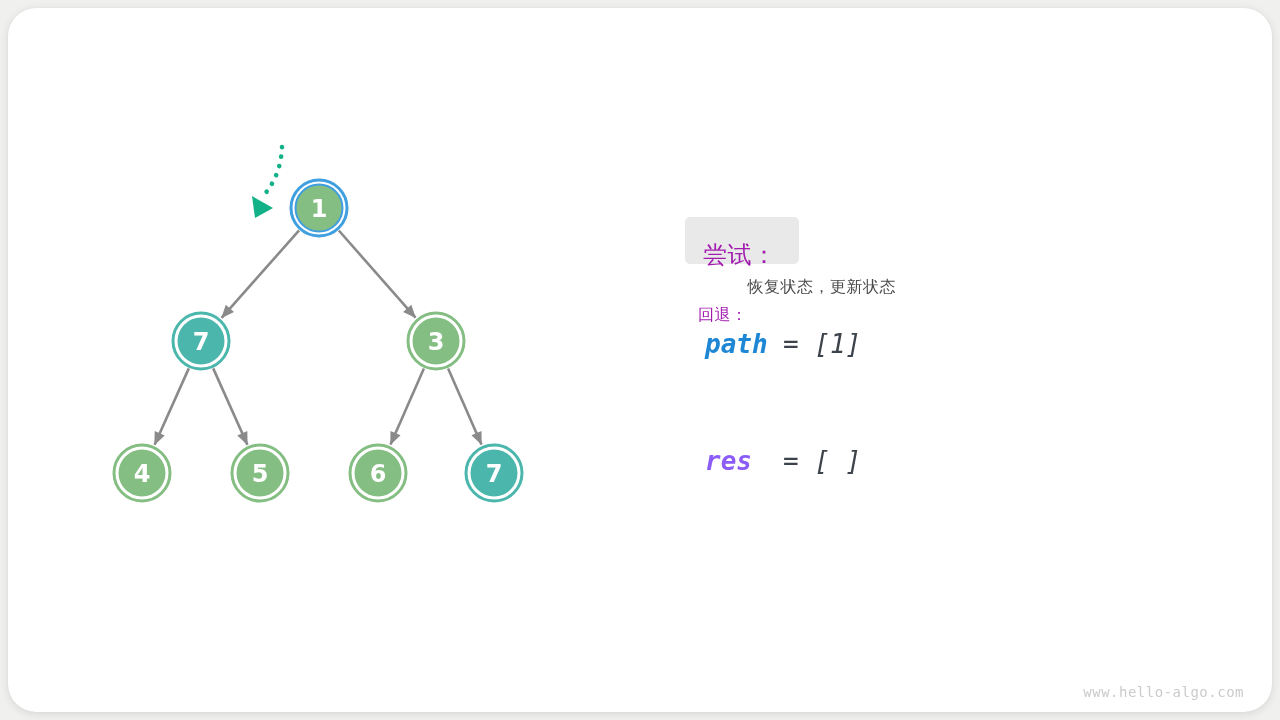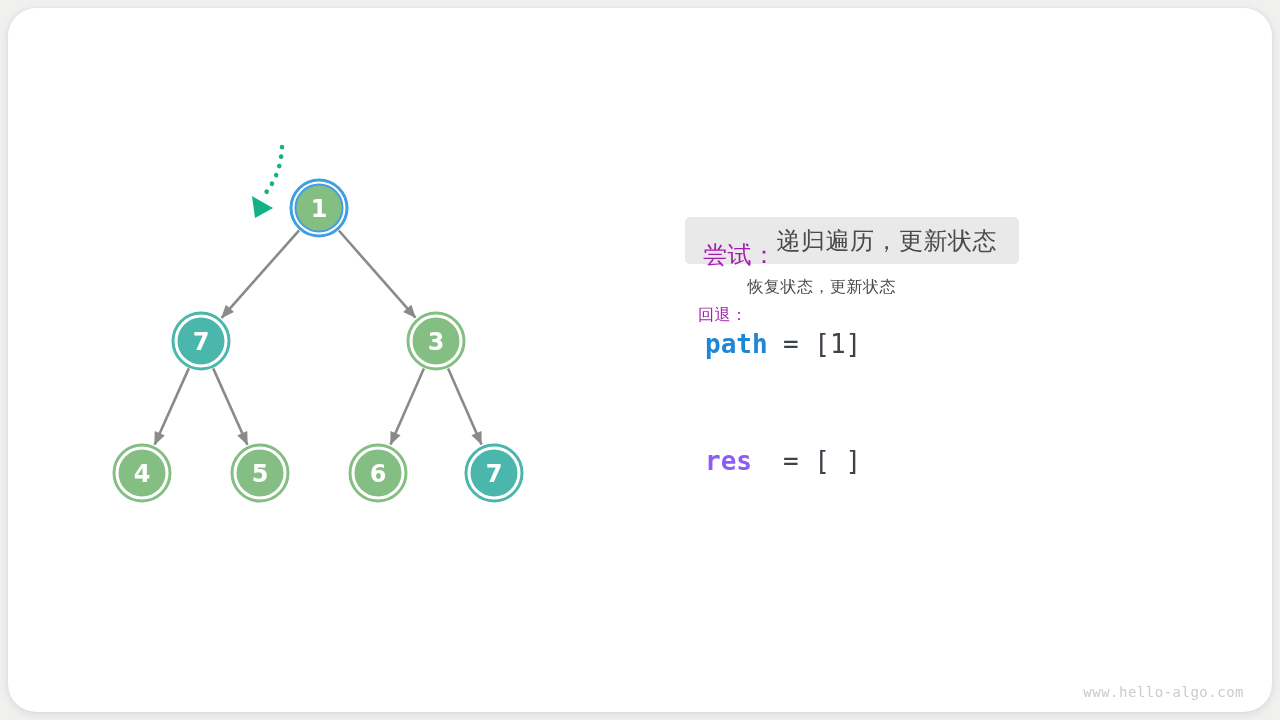--- a/index.html
+++ b/index.html
@@ -43,20 +43,21 @@
     font-size: 16px;
   }
   .cjk-label { font-weight: 400; color: #a21caf; letter-spacing: 0.5px; margin-top: 28px; }
   .cjk-text  { font-weight: 400; color: #4a4a4a; letter-spacing: 0.5px; }
   .code-line {
     font-family: "DejaVu Sans Mono", monospace;
     font-size: 26px;
     line-height: 32px;
     height: 32px;
     width: 420px;
+    font-style: italic;
   }
   .path-line { left: 705px; top: 328px; }
   .res-line  { left: 705px; top: 445px; }
   .code-var  { font-weight: 700; position: absolute; left: 0; top: 0; }
   .code-rest { font-weight: 400; color: #3d434b; position: absolute; left: 78px; top: 0; }
   .path-line .code-var { color: #1e87d5; }
   .res-line  .code-var { color: #8b5cf6; }
   .watermark {
     position: absolute;
     right: 36px; bottom: 20px;
@@ -124,21 +125,20 @@
       <g>
         <circle cx="494" cy="473" r="28" fill="none" stroke="#4bb6ac" stroke-width="3"></circle>
         <circle cx="494" cy="473" r="23.5" fill="#4bb6ac" stroke="none" stroke-width="0"></circle>
         <text x="494" y="474" fill="#ffffff" font-size="24" font-weight="600" text-anchor="middle" dominant-baseline="central" font-family="&quot;DejaVu Sans&quot;, sans-serif">7</text>
       </g>
     </g>
 </svg>
 
 <div class="panel-line try-box">
   <span class="cjk-label">尝试：</span>
-    <span class="cjk-text">递归遍历，更新状态</span>
 </div>
 
 <div class="panel-line back-line">
   <span class="cjk-label">回退：</span>
     <span class="cjk-text">恢复状态，更新状态</span>
 </div>
 
 <div class="panel-line code-line path-line">
   <span class="code-var">path</span>
   <span class="code-rest">= [1]</span>

